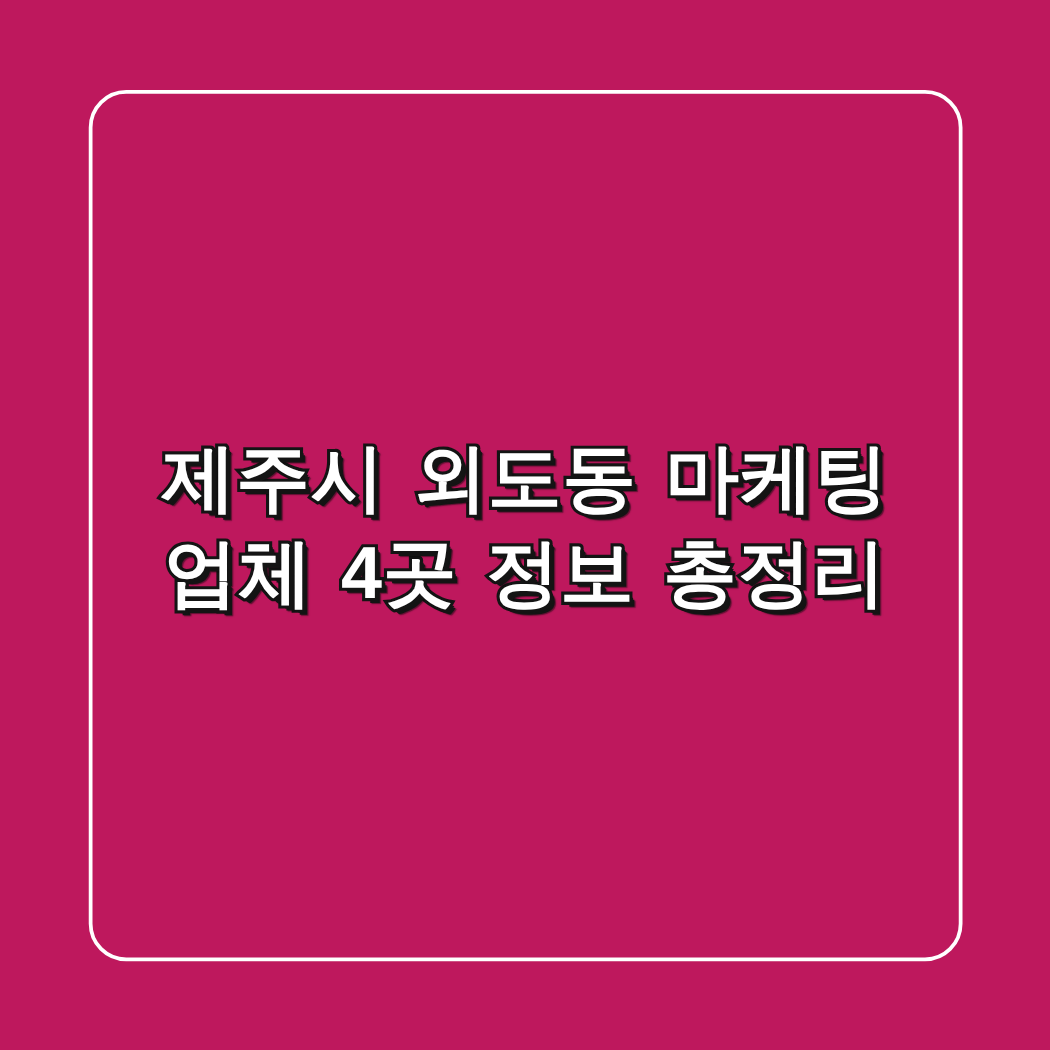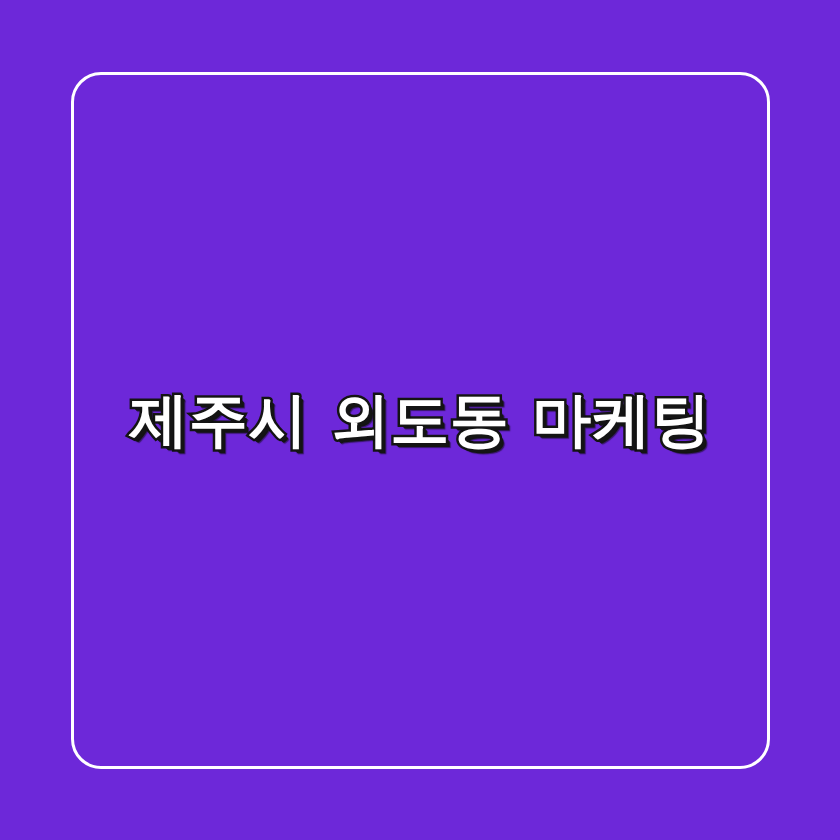--- a/index.html
+++ b/index.html
@@ -7,21 +7,21 @@
     margin: 0;
     padding: 0;
     background: #ffffff;
   }
 
   .canvas {
     position: relative;
     width: 840px;
     height: 840px;
     overflow: hidden;
-    background: #6d28d9;
+    background: #be185d;
     font-family: "Liberation Sans", "DejaVu Sans", sans-serif;
     -webkit-font-smoothing: antialiased;
   }
 
   
   .frame {
     position: absolute;
     left: 71px;
     top: 72px;
     right: 70px;
@@ -71,15 +71,16 @@
 </style>
 </head>
 <body>
 
 <div class="canvas">
 
   <div class="frame"></div>
 
   <div class="headline">
     <span class="headline-line">제주시 외도동 마케팅</span>
+    <span class="headline-line">업체 4곳 정보 총정리</span>
   </div>
 
 </div>
 
 </body></html>

